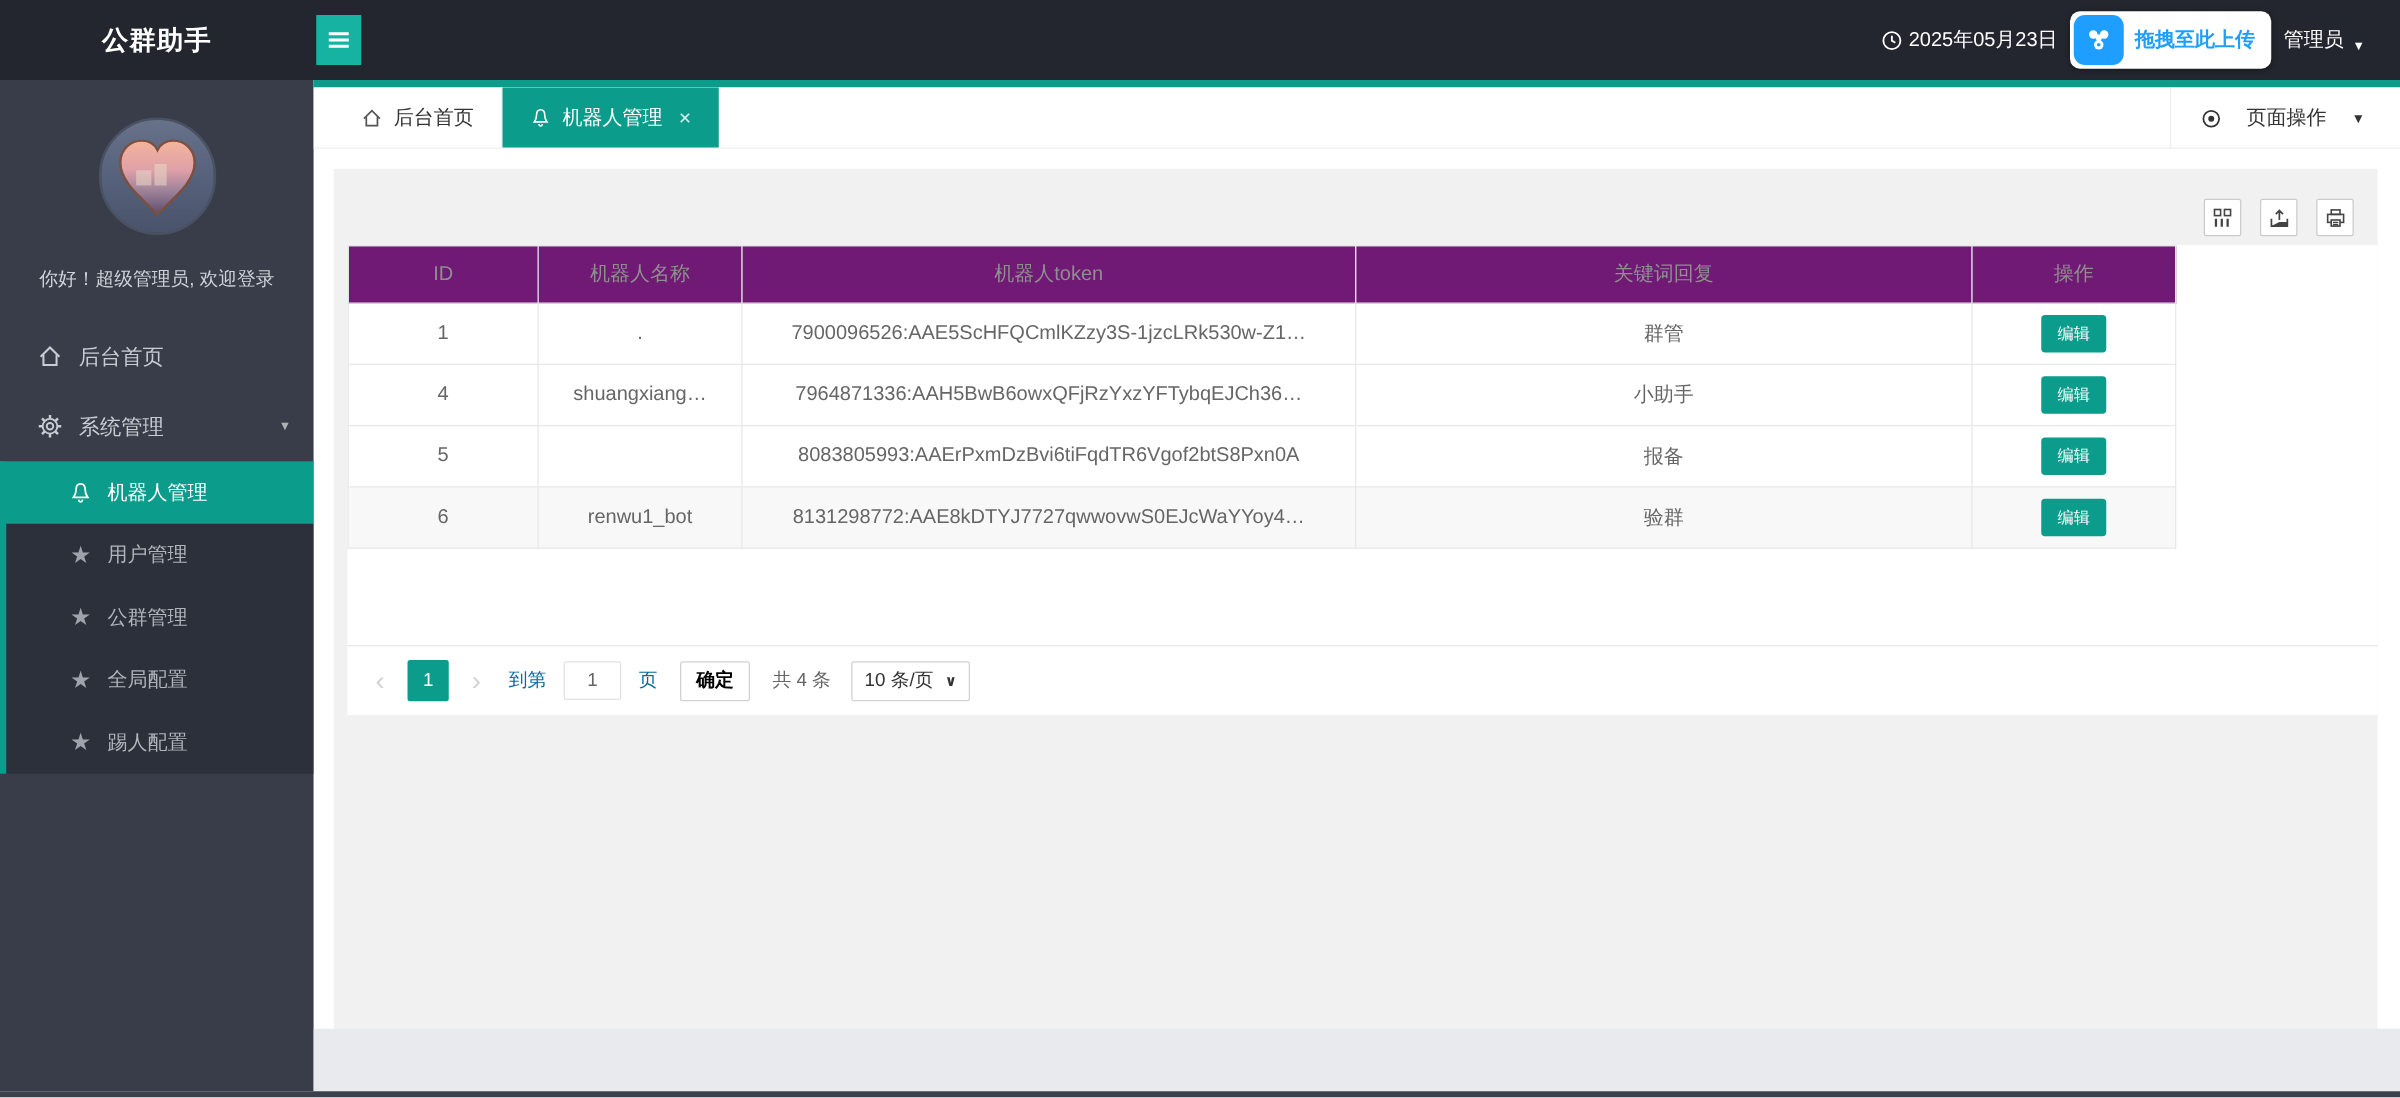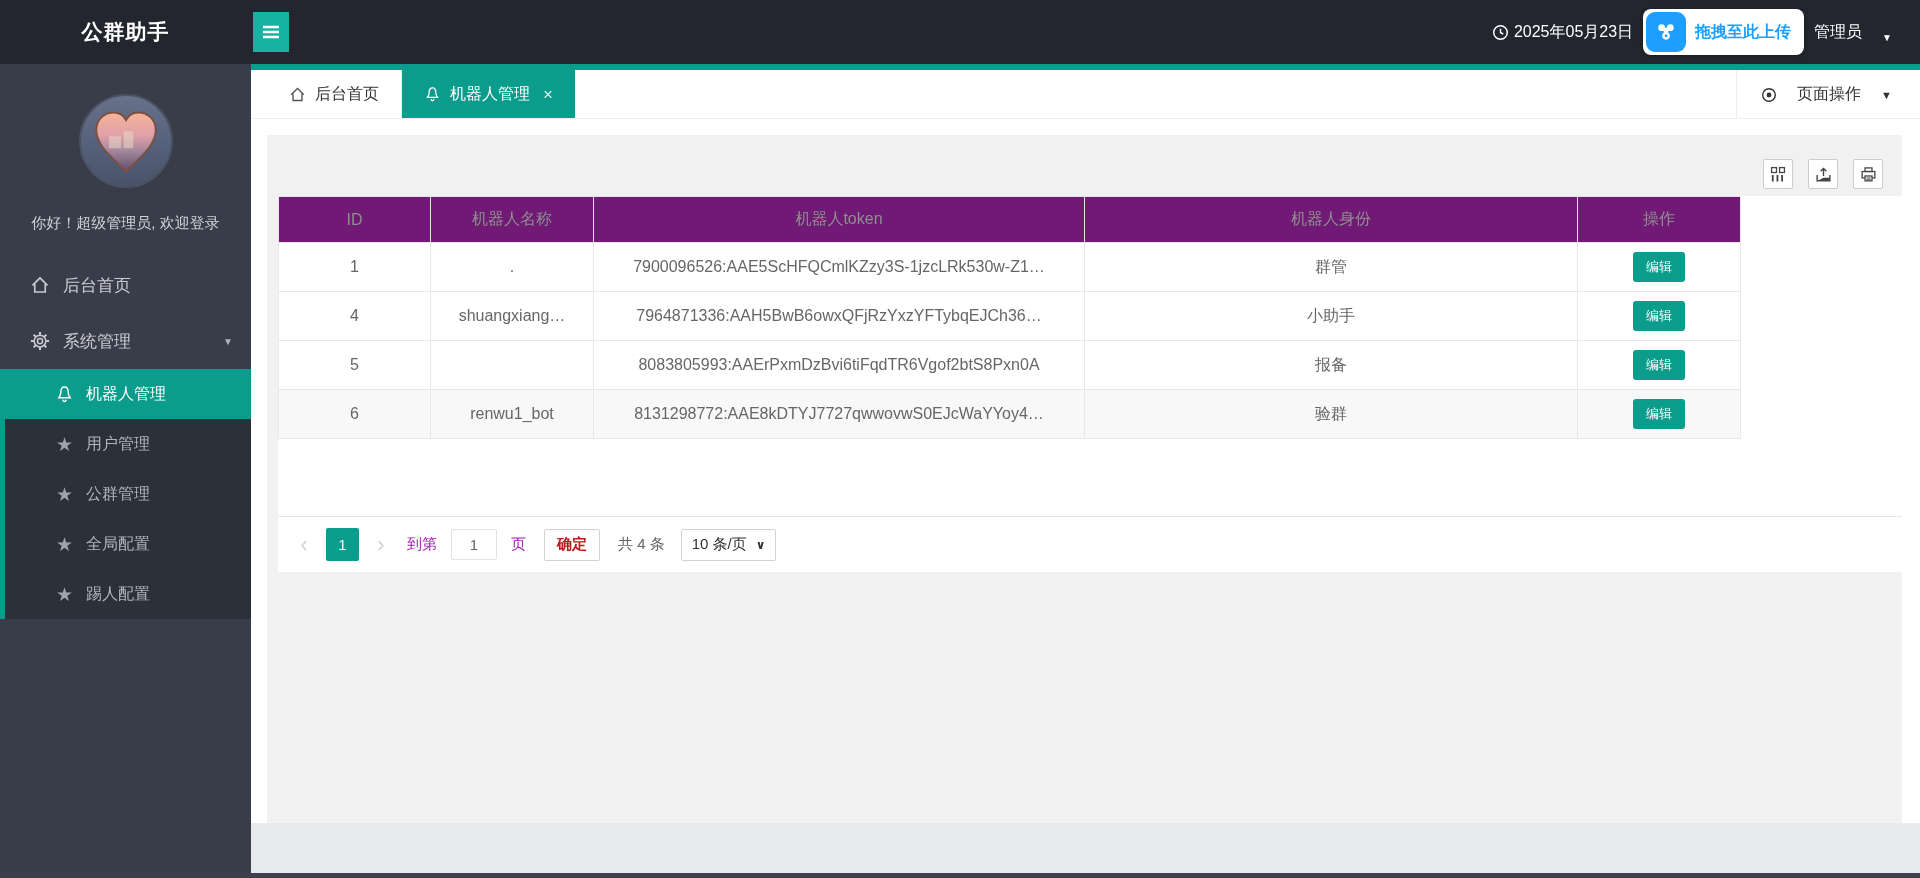--- a/index.html
+++ b/index.html
@@ -9,21 +9,21 @@
 
   
   .topbar { position:absolute; left:0; top:0; width:1920px; height:64px; background:#23262e; display:flex; align-items:center; z-index:5; }
   .logo { width:251px; text-align:center; color:#fff; font-size:21px; font-weight:bold; letter-spacing:1px; }
   .hamburger { margin-left:2px; width:36px; height:40px; background:#16b3a3; border:none; display:flex; align-items:center; justify-content:center; cursor:pointer; }
   .topbar-right { position:absolute; right:28px; top:0; height:64px; display:flex; align-items:center; gap:10px; }
   .date-wrap { display:flex; align-items:center; gap:5px; color:#fff; font-size:16px; }
   .upload-pill { display:flex; align-items:center; background:#fff; border-radius:8px; padding:3px; box-shadow:0 1px 4px rgba(0,0,0,.35); height:46px; }
   .upload-icon { width:40px; height:40px; background:#1e9fff; border-radius:9px; display:flex; align-items:center; justify-content:center; }
   .upload-text { color:#1e9fff; font-weight:bold; font-size:16px; padding:0 10px 0 9px; }
-  .admin-wrap { display:flex; align-items:flex-end; gap:20px; color:#fff; font-size:16px; cursor:pointer; }
+  .admin-wrap { display:flex; align-items:flex-end; gap:7px; color:#fff; font-size:16px; cursor:pointer; }
   .caret-down-white { font-size:10px; color:#fff; }
 
   
   .sidebar { position:absolute; left:0; top:64px; width:251px; height:809px; background:#393d49; color:#c2c5cc; }
   .avatar-box { padding-top:30px; display:flex; justify-content:center; }
   .avatar { width:94px; height:94px; border-radius:50%; background:linear-gradient(180deg,#67718a 0%,#55607a 55%,#49536b 100%); display:flex; align-items:center; justify-content:center; overflow:hidden; border:2px solid #4a5161; }
   .greeting { margin-top:26px; text-align:center; color:#cfd2d8; font-size:15px; }
   .nav { margin-top:24px; }
   .nav-item { height:56px; display:flex; align-items:center; padding-left:30px; font-size:17px; color:#c9ccd3; cursor:pointer; position:relative; }
   .nav-item .mi { width:20px; height:20px; margin-right:13px; color:#c9ccd3; flex:0 0 20px; }
@@ -57,23 +57,23 @@
   .card { position:absolute; left:11px; top:61px; width:1624px; height:376px; background:#fff; }
   table.grid { border-collapse:collapse; table-layout:fixed; width:1462px; }
   .grid th { height:46px; background:#701a75; color:#8f8f8f; font-weight:normal; font-size:16px; border:1px solid #e6e6e6; }
   .grid td { height:49px; text-align:center; color:#666; font-size:16px; border:1px solid #e8e8e8; background:#fff; }
   .grid tr.stripe td { background:#f8f8f8; }
   .edit-btn { background:#0b9c8c; color:#fff; border:none; border-radius:3px; font-size:13px; padding:6px 13px; cursor:pointer; }
 
   .pager { position:absolute; left:0; bottom:0; width:1624px; height:56px; border-top:1px solid #e6e6e6; display:flex; align-items:center; padding-left:14px; gap:10px; font-size:15px; }
   .pg-arrow { color:#d2d2d2; font-size:22px; width:24px; text-align:center; cursor:default; line-height:1; }
   .pg-cur { width:33px; height:33px; background:#0b9c8c; color:#fff; display:flex; align-items:center; justify-content:center; border-radius:2px; font-size:15px; }
-  .pg-label { color:#a21caf; margin:0 4px; }
+  .pg-label { color:#0369a1; margin:0 4px; }
   .pg-input { width:46px; height:31px; border:1px solid #e2e2e2; border-radius:2px; text-align:center; font-size:15px; color:#666; }
-  .pg-confirm { height:32px; padding:0 12px; background:#fff; border:1px solid #d2d2d2; border-radius:2px; font-size:15px; color:#b91c1c; font-weight:bold; cursor:pointer; margin-left:4px;text-align:right; }
+  .pg-confirm { height:32px; padding:0 12px; background:#fff; border:1px solid #d2d2d2; border-radius:2px; font-size:15px; color:#000000; font-weight:bold; cursor:pointer; margin-left:4px;text-align:right; }
   .pg-total { color:#666; margin-left:8px; }
   .pg-size { height:32px; border:1px solid #d2d2d2; border-radius:2px; background:#fff; display:flex; align-items:center; gap:9px; padding:0 10px; color:#333; cursor:pointer; margin-left:6px; }
   .pg-size .sz-caret { font-size:12px; font-weight:bold; color:#333; }
 
   .bottom-band { position:absolute; left:251px; top:873px; margin-top:-50px; width:1669px; height:50px; background:#e8eaed; }
   .bottom-strip { position:absolute; left:0; bottom:0; width:1920px; height:5px; background:#3a414d; z-index:9; }
 
   .icon-svg { display:block; width:100%; height:100%; }
 </style>
 </head>
@@ -260,21 +260,21 @@
               <col style="width:163px">
               <col style="width:491px">
               <col style="width:493px">
               <col style="width:163px">
             </colgroup>
           <thead>
             <tr>
               <th>ID</th>
               <th>机器人名称</th>
               <th>机器人token</th>
-              <th>机器人身份</th>
+              <th>关键词回复</th>
               <th>操作</th>
             </tr>
           </thead>
           <tbody>
             <tr>
               <td>1</td>
               <td>.</td>
               <td>7900096526:AAE5ScHFQCmlKZzy3S-1jzcLRk530w-Z1…</td>
               <td>群管</td>
               <td><button class="edit-btn">编辑</button></td>

